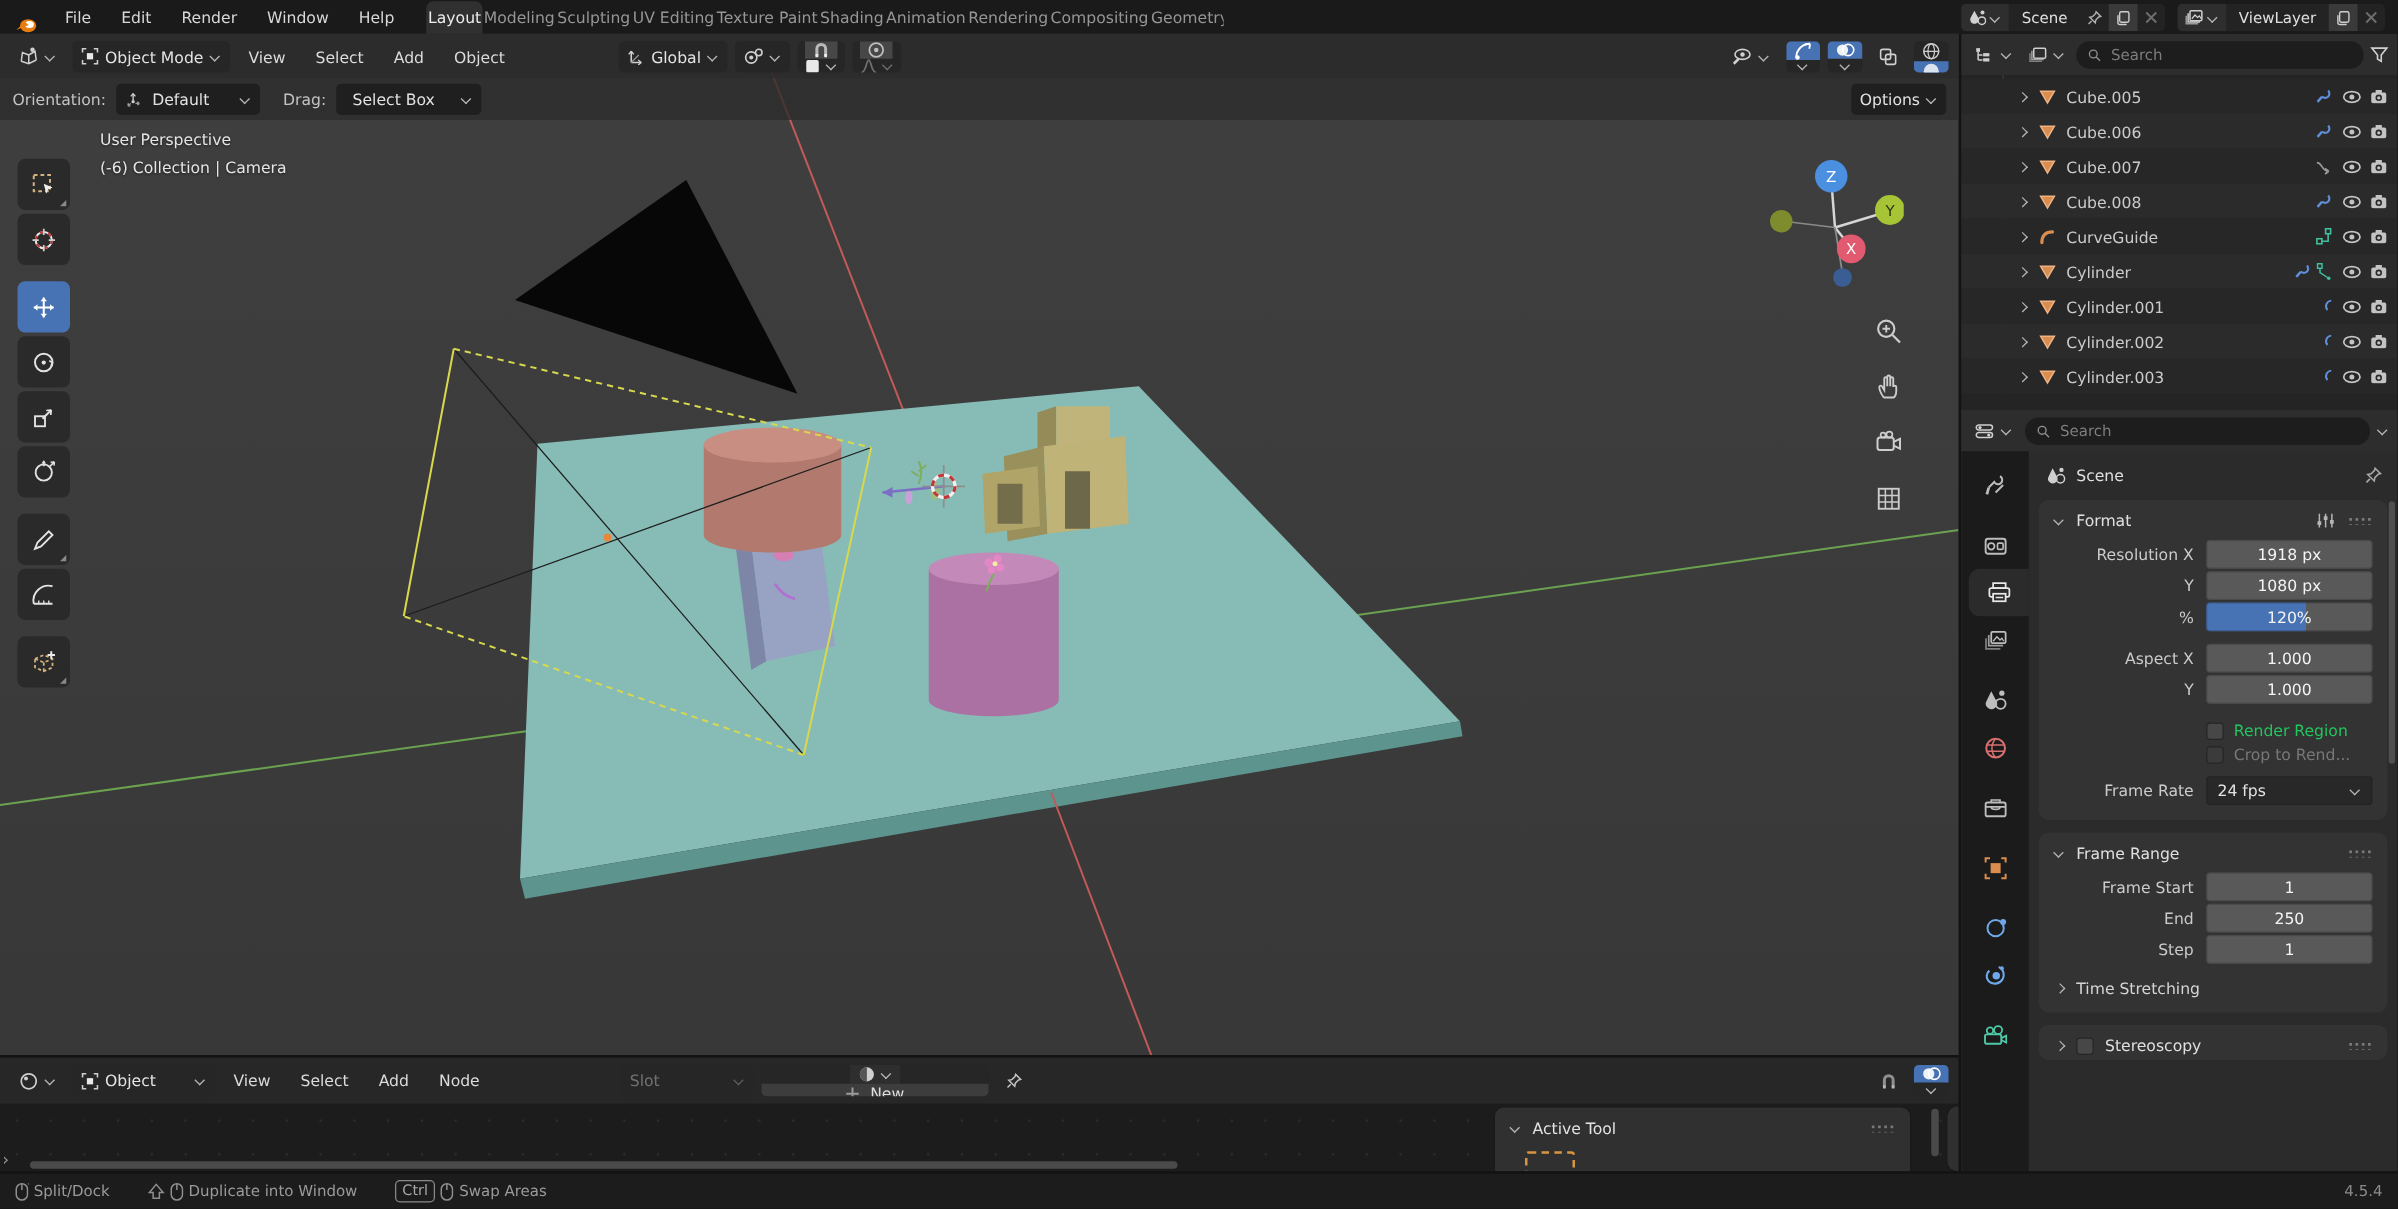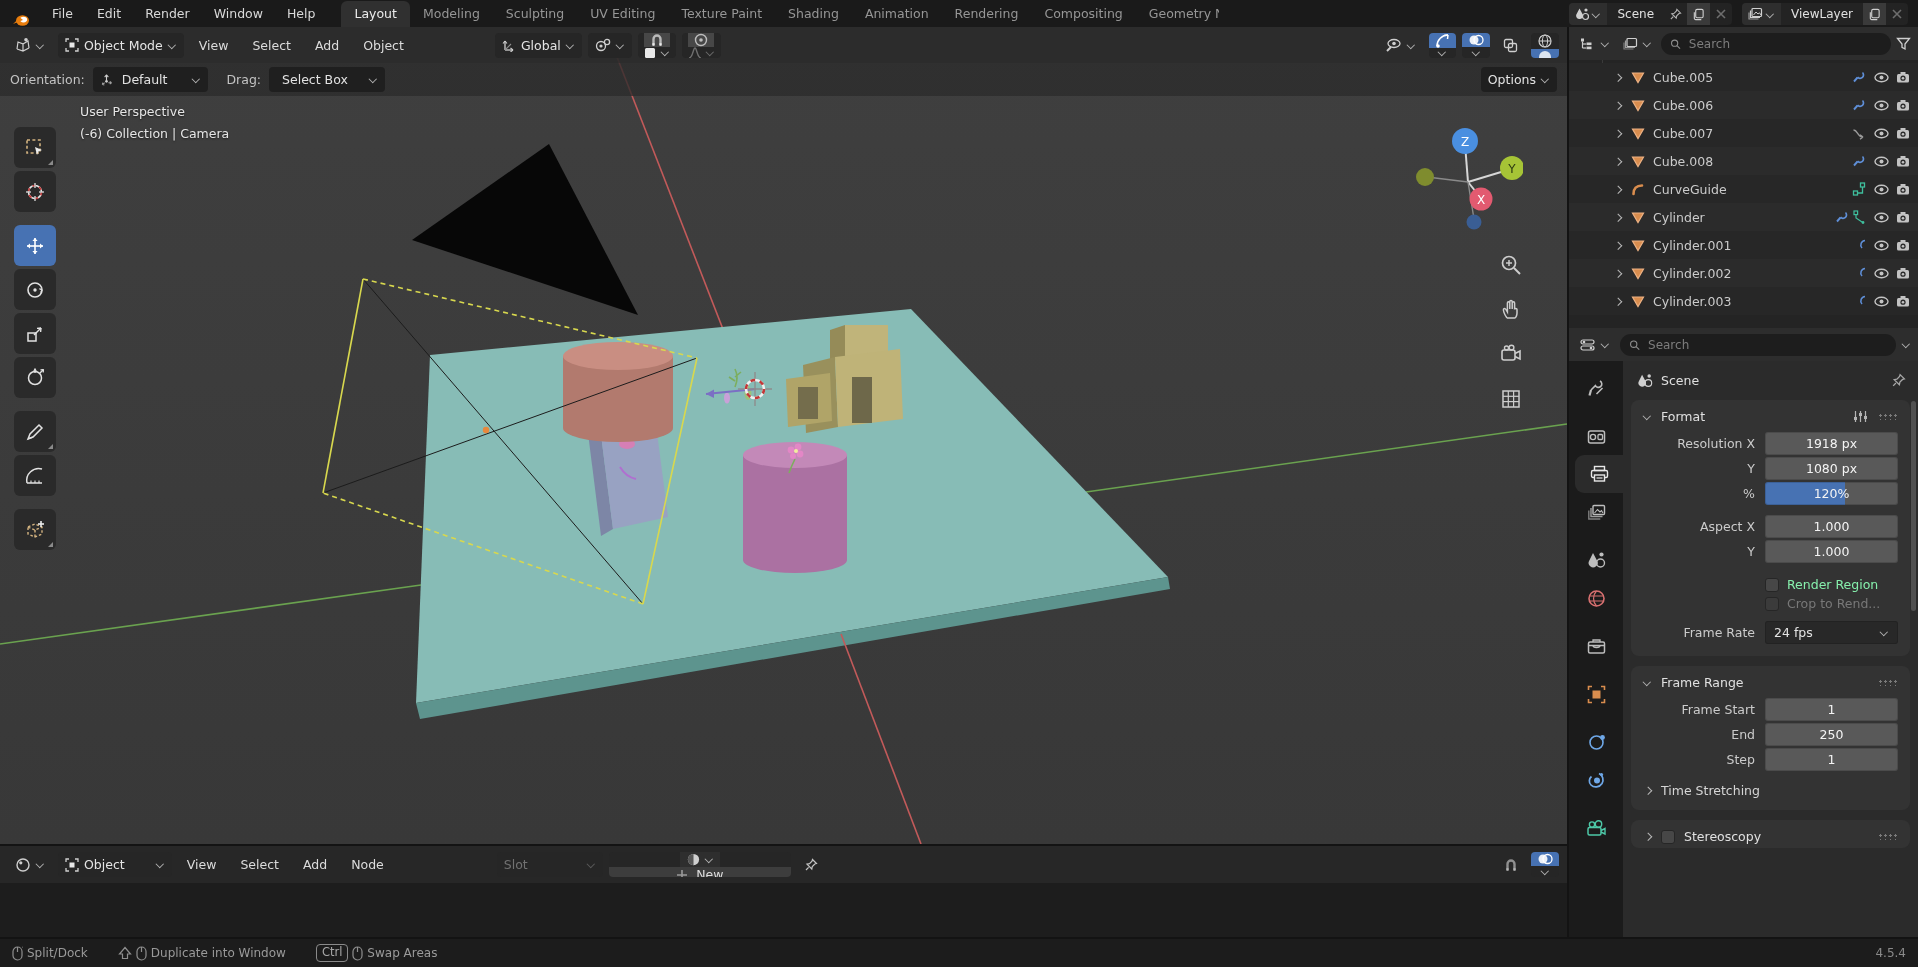--- a/index.html
+++ b/index.html
@@ -10,21 +10,21 @@
   
   .cv{display:inline-block;width:9px;height:9px;position:relative;flex:0 0 auto;}
   .cv::after{content:"";position:absolute;left:1px;top:1px;width:4.5px;height:4.5px;border-right:1.4px solid #b6b6b6;border-bottom:1.4px solid #b6b6b6;transform:rotate(45deg);}
   .cv.r::after{transform:rotate(-45deg);left:2px;top:2px;}
   .cv.dim::after{border-color:#6f6f6f;}
   
   #topbar{position:absolute;left:0;top:0;width:1918px;height:27px;background:#1a1a1a;display:flex;align-items:flex-end;}
   .tmenu{display:flex;align-items:center;height:27px;}
   .tmenu .mi{padding:0 12px;color:#d9d9d9;font-size:12.5px;height:27px;display:flex;align-items:center;}
   .wstabs{display:flex;align-items:flex-end;height:27px;margin-left:14px;}
-  .wstab{padding:5px 13px 6px;color:#969696;font-size:12.5px;border-radius:6px 6px 0 0;white-space:nowrap;}
+  .wstab{padding:5px 1px 6px;color:#969696;font-size:12.5px;border-radius:6px 6px 0 0;white-space:nowrap;}
   .wstab.active{background:#303030;color:#ececec;}
   .wstab.clip{max-width:57px;overflow:hidden;}
   .tb-right{margin-left:auto;display:flex;align-items:center;gap:10px;margin-right:10px;margin-bottom:2px;}
   .selector{display:flex;align-items:center;background:#232323;border-radius:4px;height:22px;overflow:hidden;}
   .selector .segicon{display:flex;align-items:center;gap:3px;padding:0 6px;background:#2e2e2e;height:22px;}
   .selector .segname{padding:0 10px;color:#e0e0e0;}
   .selector .segbtn{display:flex;align-items:center;padding:0 5px;height:22px;}
   .selector .segbtn.raised{background:#3a3a3a;}
   
   #vparea{position:absolute;left:0;top:27px;width:1567px;height:817px;overflow:hidden;background:#3b3b3b;}
@@ -86,21 +86,21 @@
   #pcontent{position:absolute;left:54px;top:33px;right:0;bottom:0;overflow:hidden;}
   .crumb{display:flex;align-items:center;gap:8px;padding:12px 12px 6px 14px;color:#e0e0e0;font-size:12.5px;}
   .panel{background:#333333;border-radius:8px;margin:6px 8px 10px 8px;padding-bottom:10px;}
   .panel-h{display:flex;align-items:center;gap:9px;padding:9px 12px 8px;color:#e0e0e0;font-size:12.5px;}
   .prow{display:flex;align-items:center;margin:0 12px 2px 12px;}
   .plabel{width:112px;padding-right:10px;text-align:right;color:#cbcbcb;flex:0 0 auto;font-size:12.5px;}
   .pval{flex:1;height:23px;background:#595959;border-radius:3px;display:flex;align-items:center;justify-content:center;color:#f4f4f4;font-size:12.5px;box-shadow:inset 0 0 0 1px rgba(0,0,0,.15);}
   .pval.pct{background:linear-gradient(to right,#4772b3 0 60%,#595959 60% 100%);}
   .pval.dd{background:#282828;justify-content:flex-start;padding:0 9px;color:#e3e3e3;}
   .pval.dd .cv{margin-left:auto;}
-  .cbrow{display:flex;align-items:center;gap:8px;margin:4px 12px 2px 134px;color:#86efac;font-size:12.5px;}
+  .cbrow{display:flex;align-items:center;gap:8px;margin:4px 12px 2px 134px;color:#22c55e;font-size:12.5px;}
   .cb{width:14px;height:14px;background:#474747;border:1px solid #262626;border-radius:3px;box-sizing:border-box;flex:0 0 auto;}
   .cbrow.dim{color:#787878;}
   .cbrow.dim .cb{background:#3b3b3b;}
   .sub{display:flex;align-items:center;gap:9px;padding:10px 12px 2px;color:#d5d5d5;font-size:12.5px;}
   .pscroll{position:absolute;right:2px;top:40px;width:5px;height:210px;background:#505050;border-radius:3px;}
   .gap8{height:8px;}
   
   #statusbar{position:absolute;left:0;top:937px;width:1918px;height:30px;background:#1c1c1c;border-top:2px solid #131313;box-sizing:border-box;display:flex;align-items:center;padding:0 12px;gap:30px;color:#9a9a9a;}
   .skey{display:flex;align-items:center;gap:4px;}
   .key{border:1px solid #8a8a8a;border-radius:4px;padding:0 5px;height:16px;line-height:15px;font-size:11.5px;color:#a8a8a8;}
@@ -617,20 +617,34 @@
             <svg width="16" height="14" viewBox="0 0 16 14">
                 <circle cx="6" cy="7" r="4.5" fill="#fff" opacity=".9"></circle>
                 <circle cx="10.5" cy="7" r="4.5" fill="none" stroke="#fff" stroke-width="1.3"></circle>
               </svg>
           </span>
           <span>
               <span class="cv"></span>
             </span>
         </div>
       </div>
+    </div>
+    <div id="nodebody">
+      <div id="atpanel">
+        <div class="at-h">
+          <span class="cv"></span>
+          <span>Active Tool</span>
+          <span class="grip"></span>
+        </div>
+        <div style="margin:2px 0 0 24px;width:36px;height:24px;border:2px dashed #d8953f;border-radius:3px;"></div>
+      </div>
+      <div class="sliver"></div>
+      <div class="vscroll"></div>
+      <div class="hscroll"></div>
+      <div class="collapse-arrow">›</div>
     </div>
   </div>
 
   <div id="rightcol">
 
     <div id="outliner">
       <div id="outhead">
         <span class="hbtn flat" style="padding:0 4px;">
           <svg width="16" height="14" viewBox="0 0 16 14">
               <rect x="1" y="1.5" width="3" height="3" fill="#cfcfcf"></rect>

